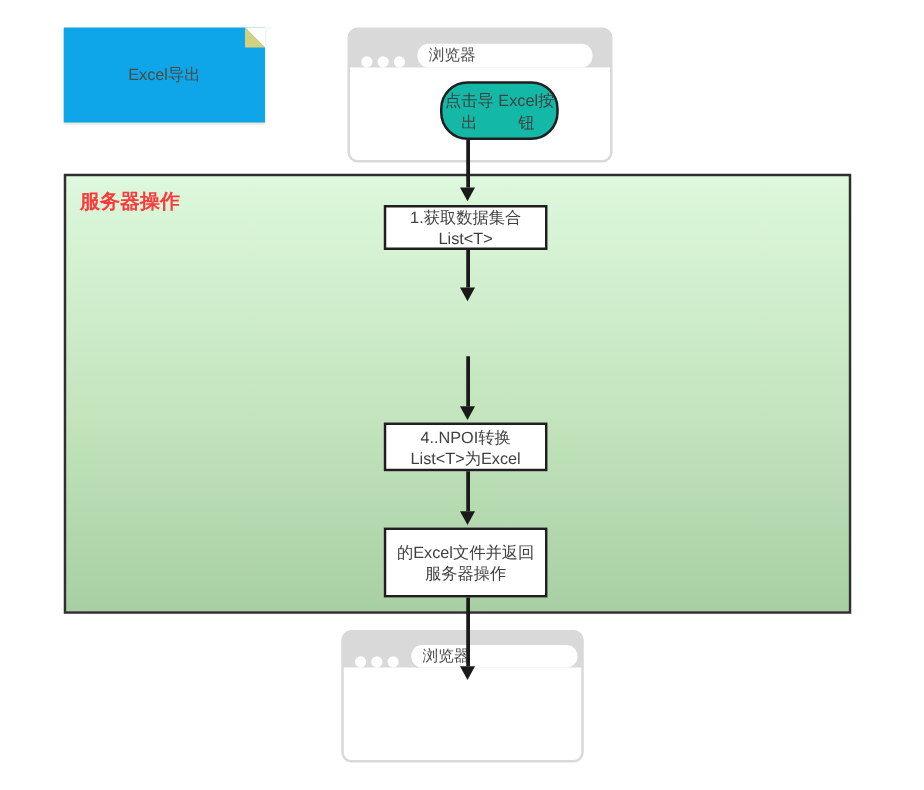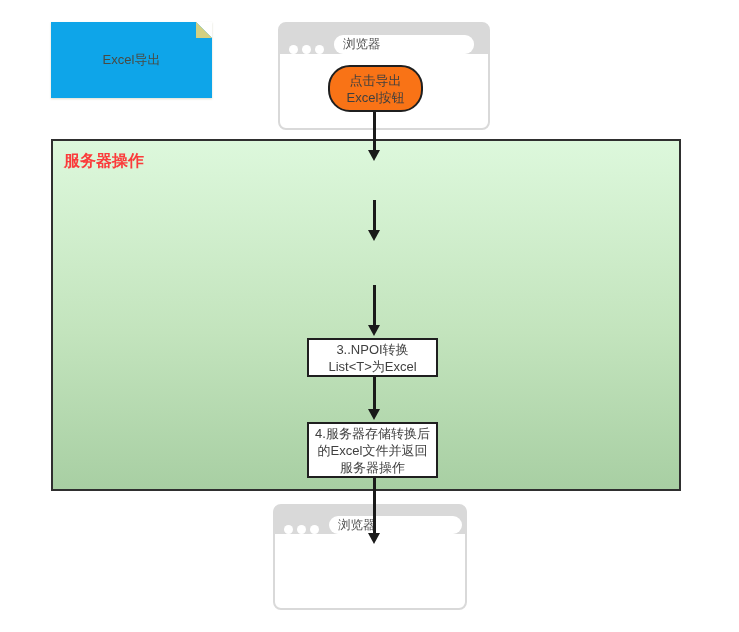--- a/index.html
+++ b/index.html
@@ -70,28 +70,29 @@
   .browser-top { left: 278px; top: 22px; width: 212px; height: 108px; }
   .browser-top .browser-header { height: 31px; }
   .browser-top .addr-bar { width: 140px; height: 19px; }
   .browser-bottom { left: 273px; top: 504px; width: 194px; height: 106px; }
   .browser-bottom .browser-header { height: 29px; }
   .browser-bottom .addr-bar { width: 133px; height: 18px; }
 
   
   .terminal {
     position: absolute;
-    background: #f97316;
+    background: #14b8a6;
     border: 2.5px solid #1f1f1f;
     border-radius: 22px;
-    display: flex; flex-direction: column;
+    display: flex; flex-direction: row;
     align-items: center; justify-content: center;
     font-size: 13px; line-height: 17px; color: #3f3f3f;
     text-align: center;
     z-index: 4;
+    margin-left: 24px;
   }
   .node-click { left: 328px; top: 65px; width: 95px; height: 47px; }
   .node-download { left: 323px; top: 545px; width: 104px; height: 45px; }
 
   
   .panel {
     position: absolute;
     left: 51px; top: 139px;
     width: 630px; height: 352px;
     border: 2.5px solid #2f2f2f;
@@ -172,29 +173,32 @@
 
   <div class="terminal node-click">
     <span>点击导出</span>
     <span>Excel按钮</span>
   </div>
 
   <div class="panel">
     <div class="panel-label">服务器操作</div>
   </div>
 
+  <div class="step step-1">
+    <span>1.获取数据集合</span>
+    <span>List&lt;T&gt;</span>
+  </div>
 
 
   <div class="step step-3">
-    <span>3..NPOI转换</span>
+    <span>4..NPOI转换</span>
     <span>List&lt;T&gt;为Excel</span>
   </div>
 
   <div class="step step-4">
-    <span>4.服务器存储转换后</span>
     <span>的Excel文件并返回</span>
     <span>服务器操作</span>
   </div>
 
   <div class="browser browser-bottom">
     <div class="browser-header">
       <div class="dots">
         <span class="dot"></span>
         <span class="dot"></span>
         <span class="dot"></span>

